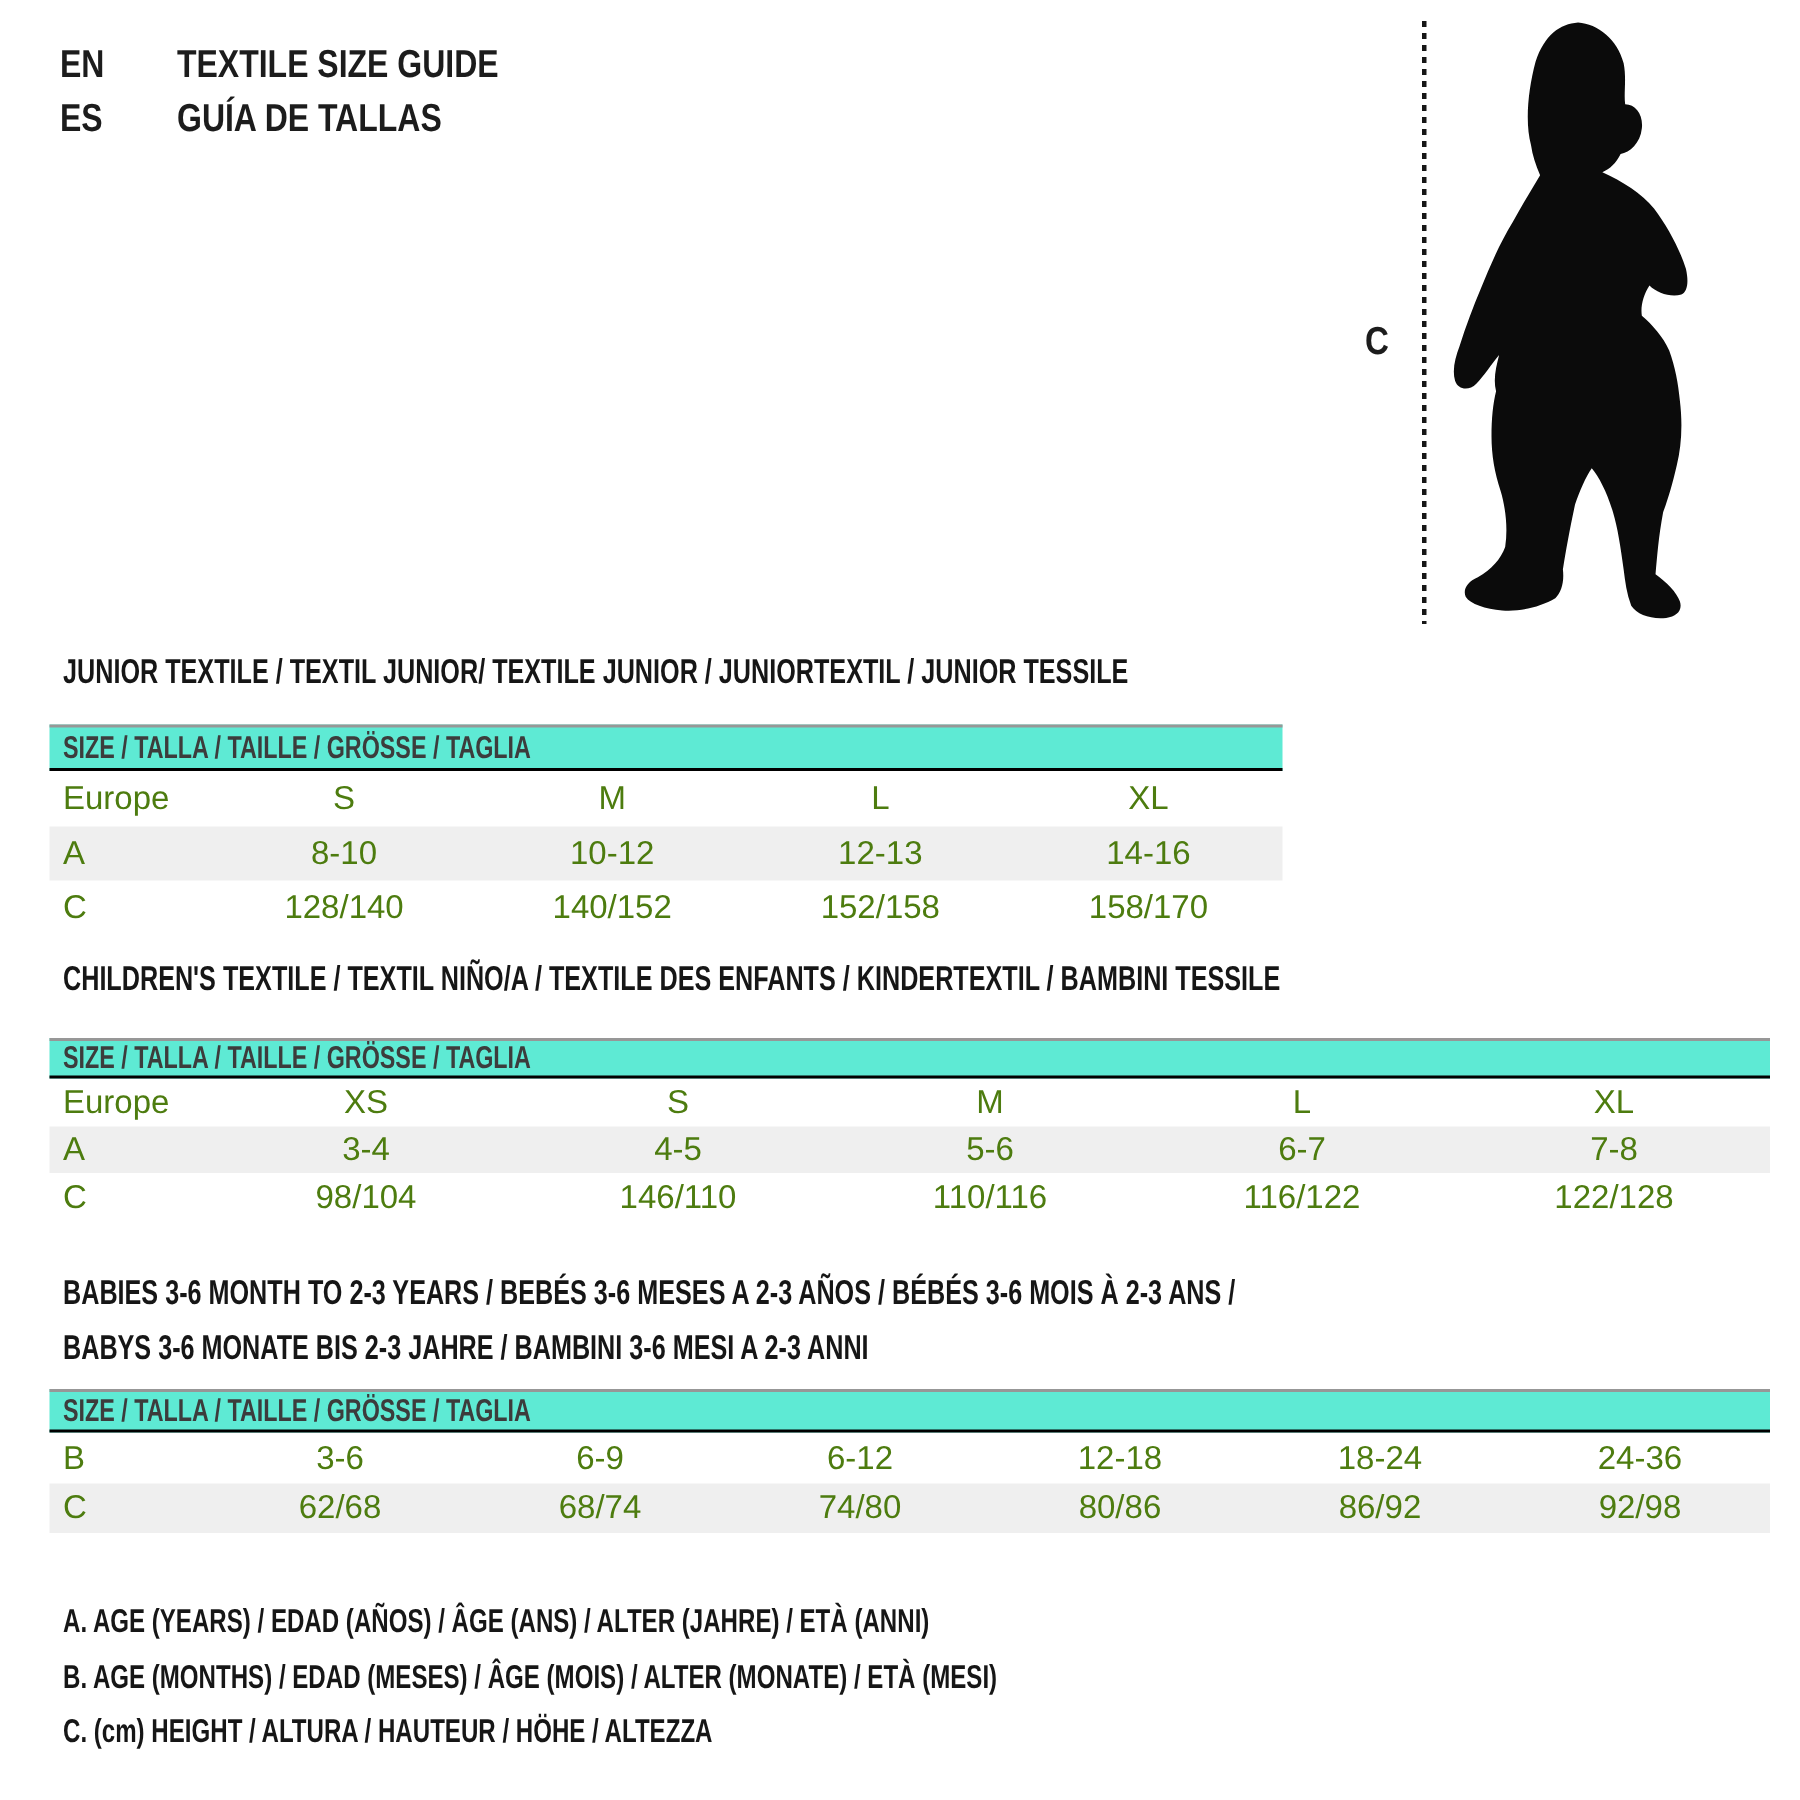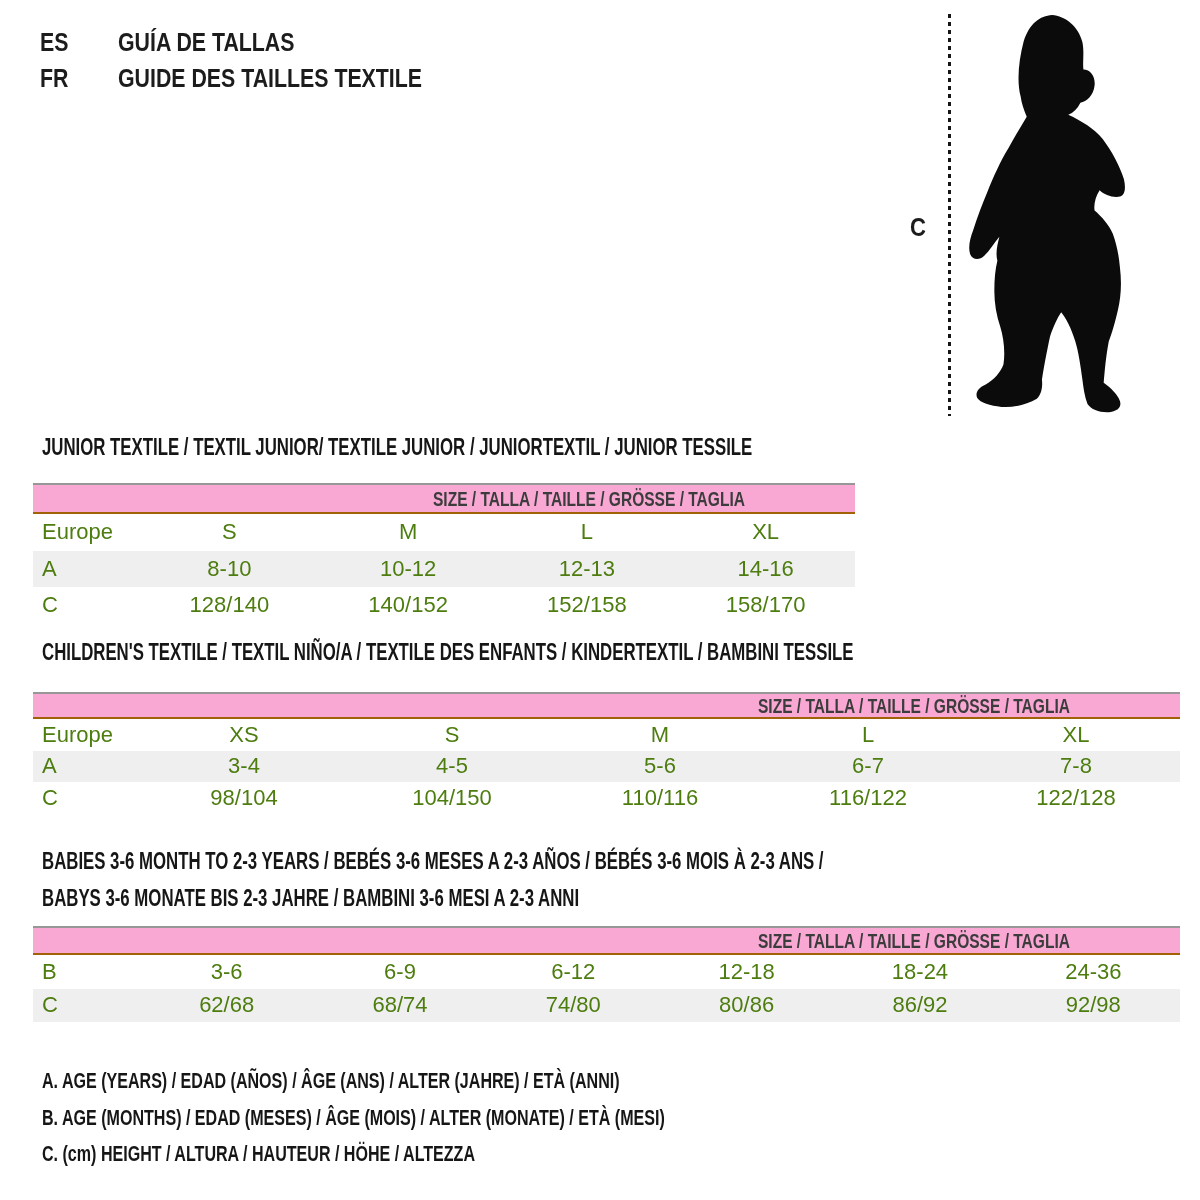--- a/index.html
+++ b/index.html
@@ -22,22 +22,22 @@
   .baby-svg{position:absolute;left:967px;top:13px;width:162px;height:403px;}
 
   
   .sec-title{position:absolute;left:42px;font-size:23px;font-weight:bold;line-height:28px;
              transform:scaleX(.73);transform-origin:0 0;white-space:nowrap;color:#161616;}
   .sec-title.two-line{line-height:36.5px;}
   .sec-title .t-line{display:block;}
 
   
   .size-table{position:absolute;left:33px;}
-  .t-bar{background:#f9a8d4;border-top:2px solid #979797;border-bottom:2px solid #a16207;
-         display:flex;align-items:center;padding-left:9px;box-sizing:border-box;justify-content:flex-end;}
+  .t-bar{background:#5eead4;border-top:2px solid #979797;border-bottom:2px solid #000000;
+         display:flex;align-items:center;padding-left:9px;box-sizing:border-box;}
   .t-bar-text{font-size:21px;font-weight:bold;color:#3c3c3c;transform:scaleX(.74);
               transform-origin:0 50%;white-space:nowrap;}
   .t-row{display:flex;align-items:center;font-size:22px;color:#4d7c0f;}
   .t-row.striped{background:#efefef;}
   .t-label{width:107px;padding-left:9px;box-sizing:border-box;}
   .t-cell{flex:1;text-align:center;}
 
   .tbl1{top:483px;width:822px;}
   .tbl1 .t-bar{height:31px;}
   .tbl1 .t-row{height:36.5px;}
@@ -55,26 +55,26 @@
   .legend-line{font-size:22px;font-weight:bold;line-height:36.5px;transform:scaleX(.73);
                transform-origin:0 50%;white-space:nowrap;color:#161616;}
 </style>
 </head>
 <body>
 
 <div class="page">
 
   <div class="lang-list">
     <div class="lang-row">
+      <span class="lang-code">EN</span>
+      <span class="lang-label">TEXTILE SIZE GUIDE</span>
+    </div>
+    <div class="lang-row">
       <span class="lang-code">ES</span>
       <span class="lang-label">GUÍA DE TALLAS</span>
-    </div>
-    <div class="lang-row">
-      <span class="lang-code">FR</span>
-      <span class="lang-label">GUIDE DES TAILLES TEXTILE</span>
     </div>
   </div>
 
   <div class="dash-line"></div>
   <div class="c-label">C</div>
   <svg class="baby-svg" viewBox="0 0 160 400" preserveAspectRatio="none">
     <path fill="#0b0b0b" d="
       M84,2
       C97,3 110,13 114,29
       C116,39 114,49 115,56
@@ -164,21 +164,21 @@
       <span class="t-label">A</span>
       <span class="t-cell">3-4</span>
       <span class="t-cell">4-5</span>
       <span class="t-cell">5-6</span>
       <span class="t-cell">6-7</span>
       <span class="t-cell">7-8</span>
     </div>
     <div class="t-row">
       <span class="t-label">C</span>
       <span class="t-cell">98/104</span>
-      <span class="t-cell">104/150</span>
+      <span class="t-cell">146/110</span>
       <span class="t-cell">110/116</span>
       <span class="t-cell">116/122</span>
       <span class="t-cell">122/128</span>
     </div>
   </div>
 
   <div class="sec-title two-line" style="top:843px;">
     <span class="t-line">BABIES 3-6 MONTH TO 2-3 YEARS / BEBÉS 3-6 MESES A 2-3 AÑOS / BÉBÉS 3-6 MOIS À 2-3 ANS /</span>
     <span class="t-line">BABYS 3-6 MONATE BIS 2-3 JAHRE / BAMBINI 3-6 MESI A 2-3 ANNI</span>
   </div>

